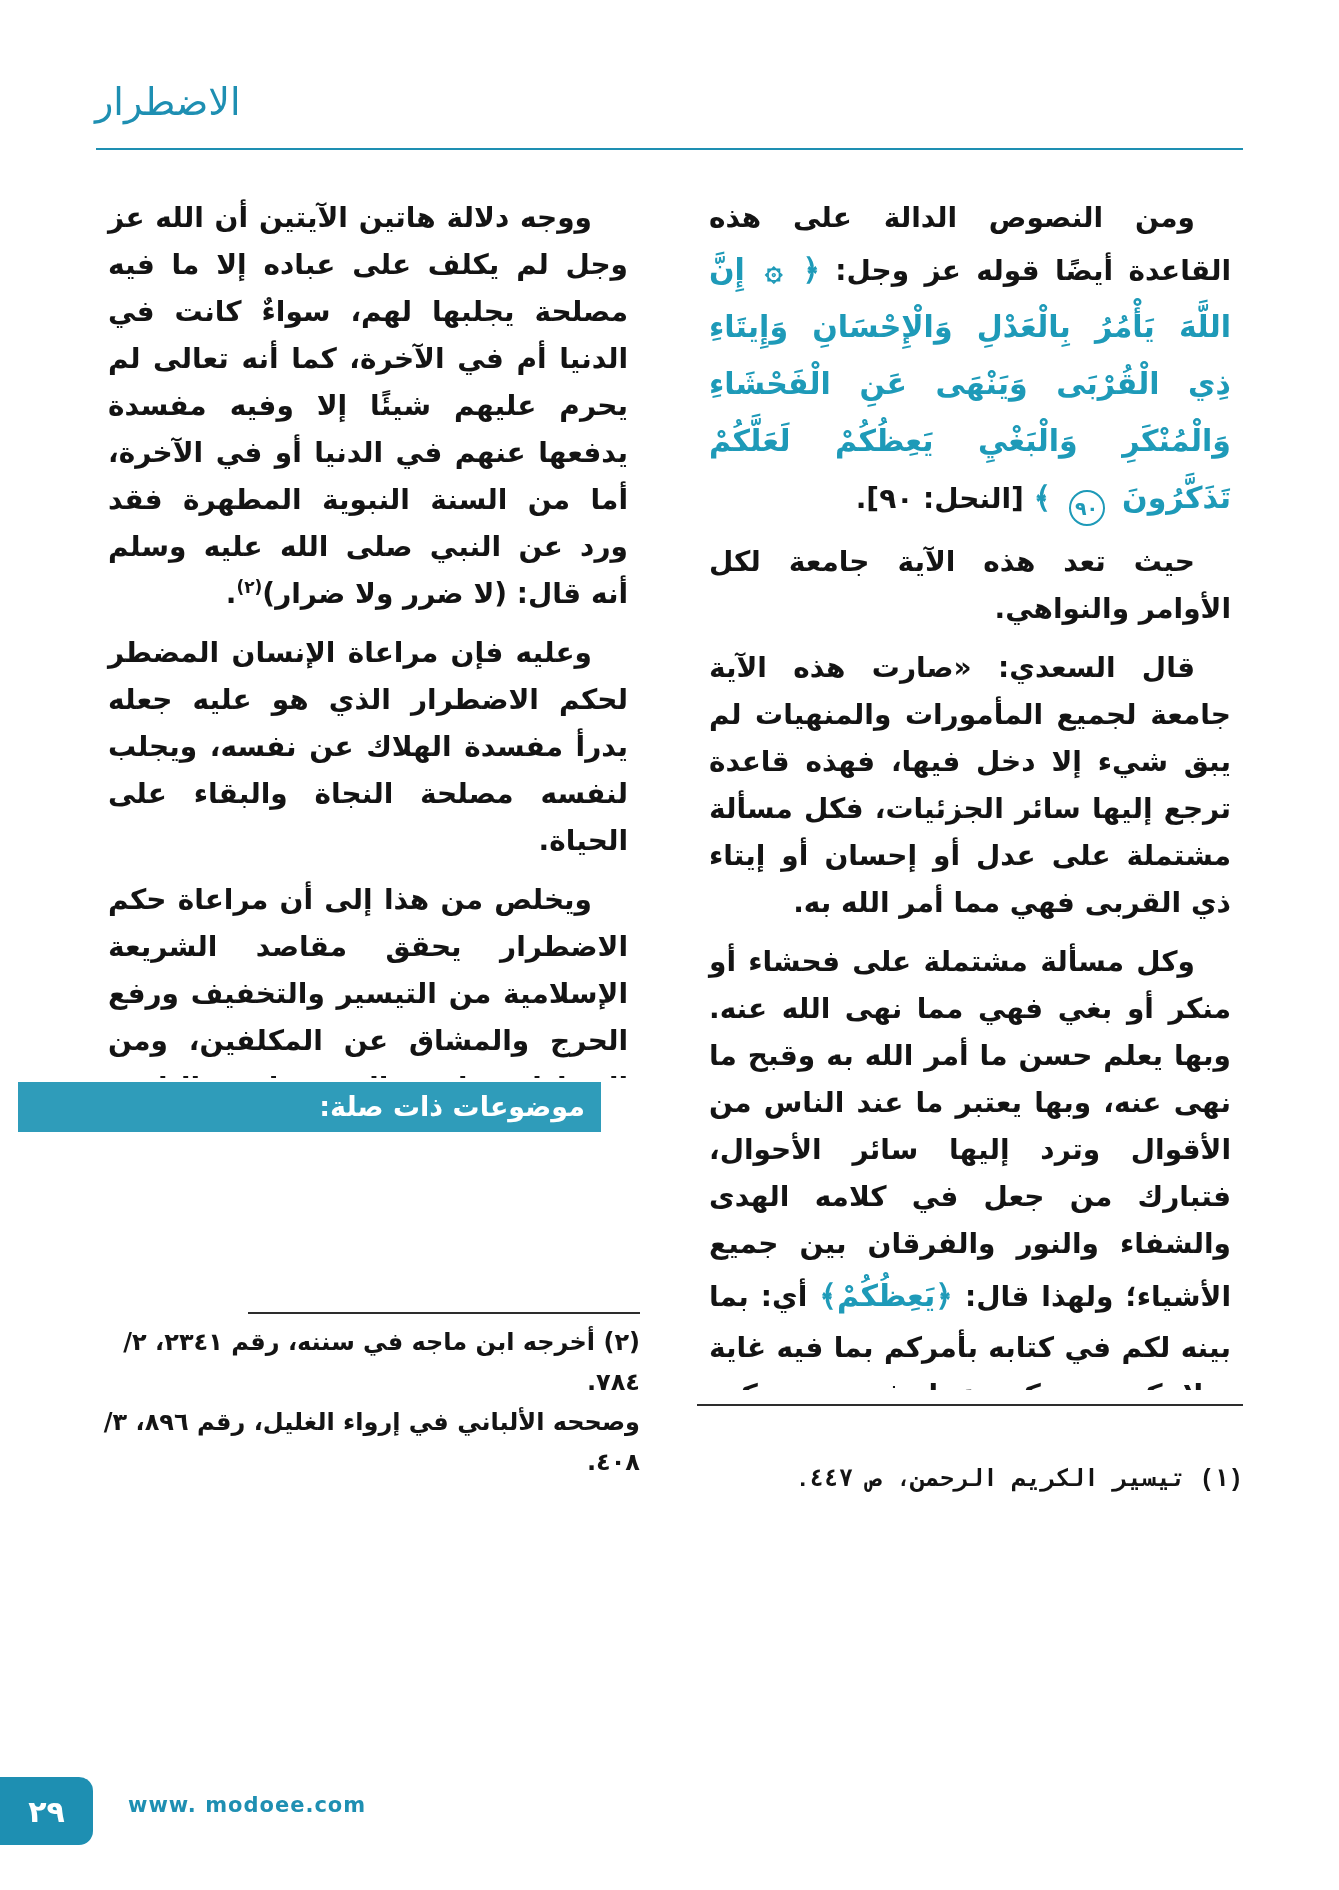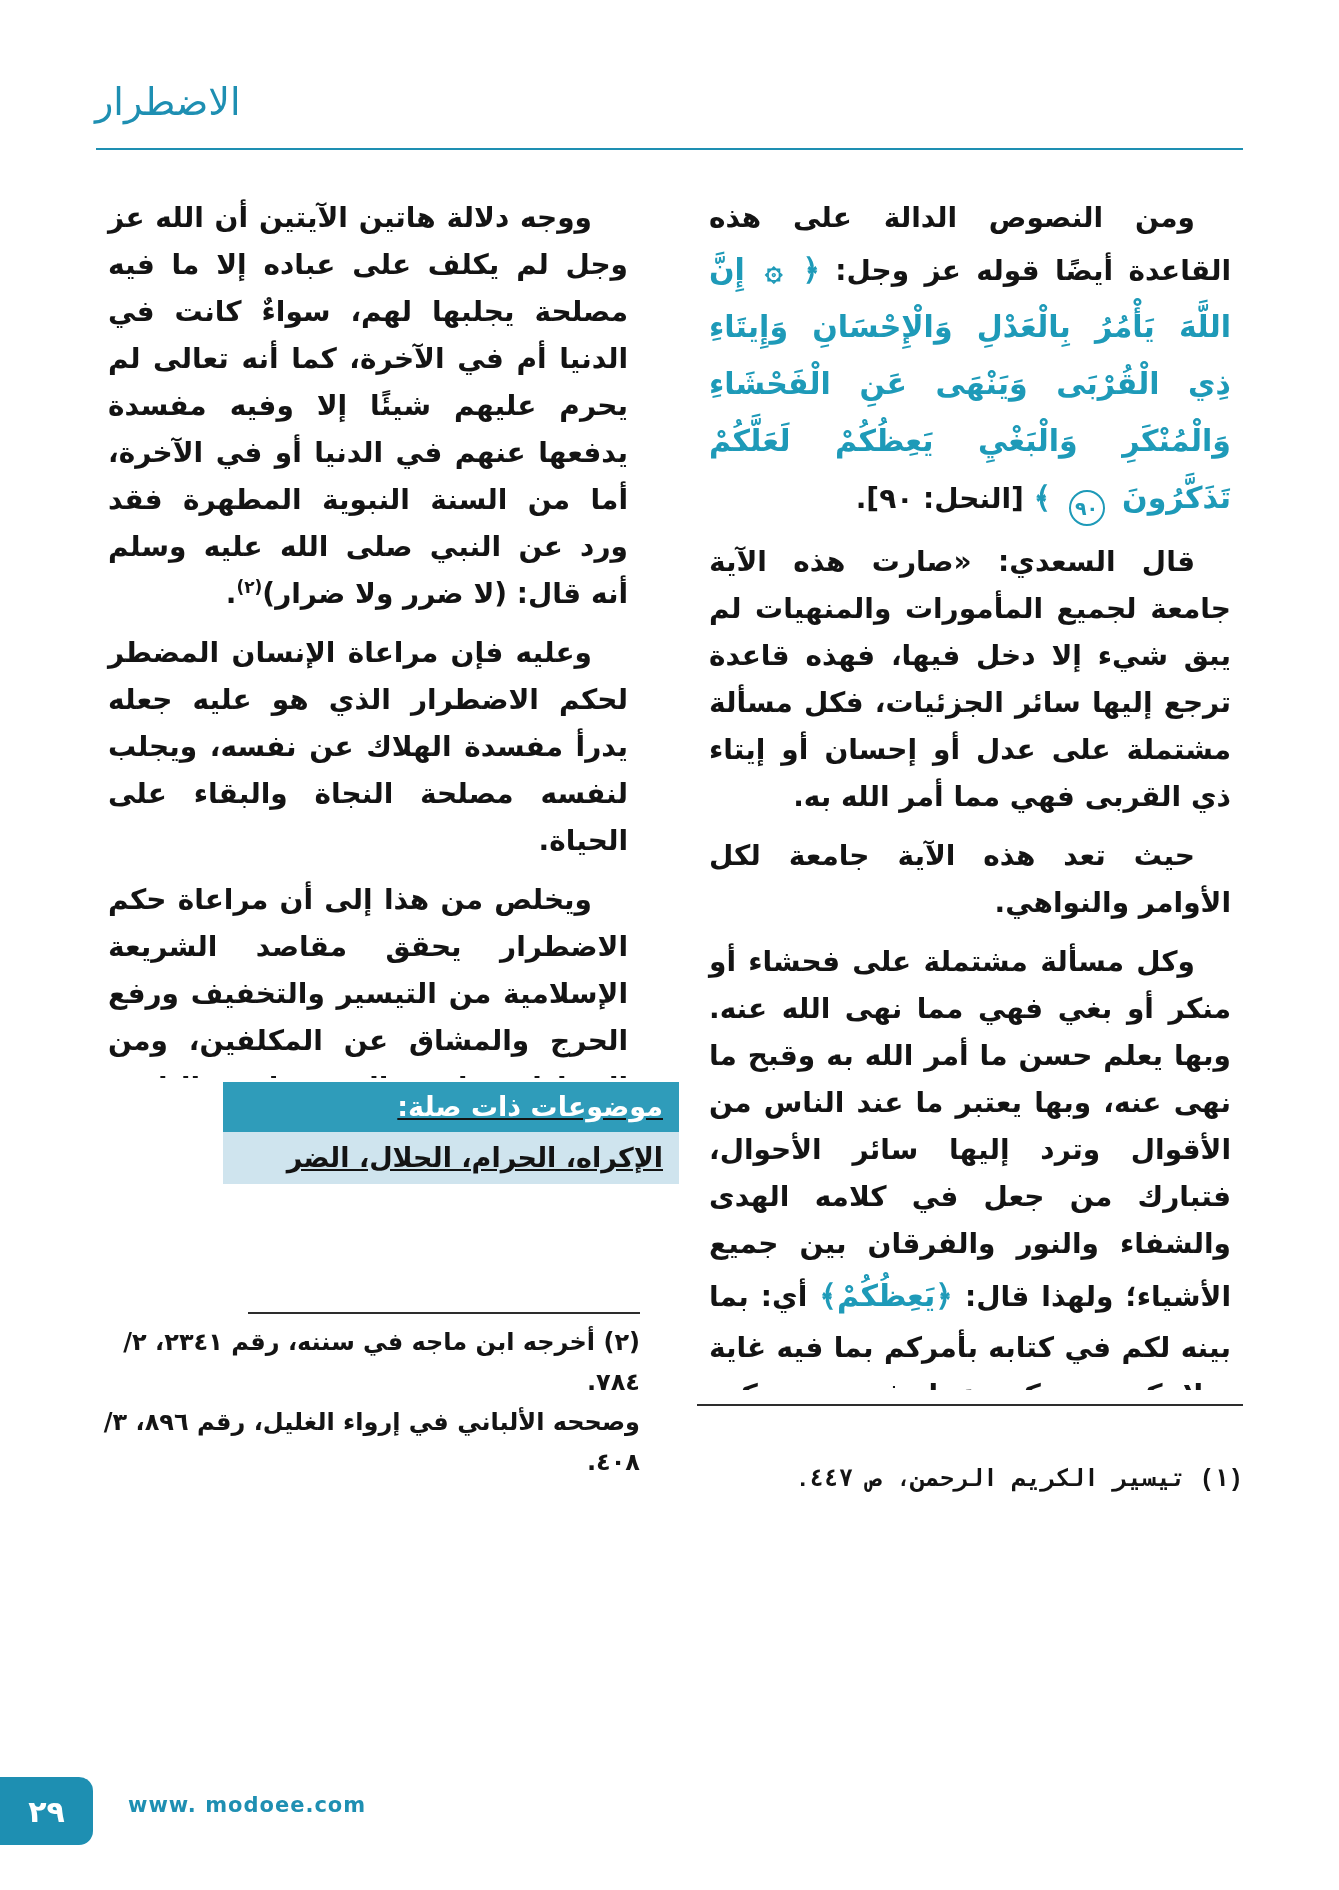--- a/index.html
+++ b/index.html
@@ -39,21 +39,21 @@
   .seg-quran{color:var(--quran);font-size:30px;line-height:57px;word-spacing:4px;}
   .seg-ref{color:var(--text);}
   .seg-bold{font-weight:700;}
   .seg-sup{vertical-align:super;font-size:17px;line-height:0;}
   .seg-ayah{
     display:inline-block;width:36px;height:36px;line-height:32px;text-indent:0;
     border:2px solid var(--quran);border-radius:50%;text-align:center;
     font-size:19px;color:var(--quran);margin:0 3px;vertical-align:-7px;
   }
   
-  .topics{position:absolute;right:660px;width:456px;top:1082px;text-decoration:underline;}
+  .topics{position:absolute;right:738px;width:583px;top:1082px;}
   .topics-title{
     background:var(--topics-bg);color:#ffffff;
     font-size:27px;font-weight:700;line-height:36px;padding:7px 16px;
   }
   .topics-items{
     background:var(--topics-light-bg);color:var(--text);
     font-size:27px;font-weight:700;line-height:36px;padding:8px 16px;
   }
   
   .footnote-rule{position:absolute;height:2px;background:var(--rule);}
@@ -78,34 +78,33 @@
   }
 </style>
 </head>
 <body>
 
 <div class="header-title">الاضطرار</div>
 <div class="header-rule"></div>
 
 <div id="col-primary" class="column">
     <p><span class="seg-normal">ومن النصوص الدالة على هذه القاعدة أيضًا قوله عز وجل: </span><span class="seg-quran">﴿ ۞ إِنَّ اللَّهَ يَأْمُرُ بِالْعَدْلِ وَالْإِحْسَانِ وَإِيتَاءِ ذِي الْقُرْبَى وَيَنْهَى عَنِ الْفَحْشَاءِ وَالْمُنْكَرِ وَالْبَغْيِ يَعِظُكُمْ لَعَلَّكُمْ تَذَكَّرُونَ </span><span class="seg-ayah">٩٠</span><span class="seg-quran"> ﴾</span><span class="seg-ref"> [النحل: ٩٠].</span></p>
+    <p><span class="seg-normal">حيث تعد هذه الآية جامعة لكل الأوامر والنواهي.</span></p>
     <p><span class="seg-normal">قال السعدي: «صارت هذه الآية جامعة لجميع المأمورات والمنهيات لم يبق شيء إلا دخل فيها، فهذه قاعدة ترجع إليها سائر الجزئيات، فكل مسألة مشتملة على عدل أو إحسان أو إيتاء ذي القربى فهي مما أمر الله به.</span></p>
-    <p><span class="seg-normal">حيث تعد هذه الآية جامعة لكل الأوامر والنواهي.</span></p>
     <p><span class="seg-normal">وكل مسألة مشتملة على فحشاء أو منكر أو بغي فهي مما نهى الله عنه. وبها يعلم حسن ما أمر الله به وقبح ما نهى عنه، وبها يعتبر ما عند الناس من الأقوال وترد إليها سائر الأحوال، فتبارك من جعل في كلامه الهدى والشفاء والنور والفرقان بين جميع الأشياء؛ ولهذا قال: </span><span class="seg-quran">﴿يَعِظُكُمْ﴾</span><span class="seg-normal"> أي: بما بينه لكم في كتابه بأمركم بما فيه غاية صلاحكم ونهيكم عما فيه مضرتكم، </span><span class="seg-quran">﴿لَعَلَّكُمْ تَذَكَّرُونَ﴾</span><span class="seg-normal"> ما يعظكم به فتفهمونه وتعقلونه، فإنكم إذا تذكرتموه وعقلتموه عملتم بمقتضاه فسعدتم سعادة لا شقاوة معها»</span></p>
   </div>
 
 <div id="col-secondary" class="column">
     <p><span class="seg-normal">ووجه دلالة هاتين الآيتين أن الله عز وجل لم يكلف على عباده إلا ما فيه مصلحة يجلبها لهم، سواءٌ كانت في الدنيا أم في الآخرة، كما أنه تعالى لم يحرم عليهم شيئًا إلا وفيه مفسدة يدفعها عنهم في الدنيا أو في الآخرة، أما من السنة النبوية المطهرة فقد ورد عن النبي صلى الله عليه وسلم أنه قال: </span><span class="seg-bold">(لا ضرر ولا ضرار)</span><span class="seg-sup">(٢)</span><span class="seg-normal">.</span></p>
     <p><span class="seg-normal">وعليه فإن مراعاة الإنسان المضطر لحكم الاضطرار الذي هو عليه جعله يدرأ مفسدة الهلاك عن نفسه، ويجلب لنفسه مصلحة النجاة والبقاء على الحياة.</span></p>
     <p><span class="seg-normal">ويخلص من هذا إلى أن مراعاة حكم الاضطرار يحقق مقاصد الشريعة الإسلامية من التيسير والتخفيف ورفع الحرج والمشاق عن المكلفين، ومن الحفاظ على الضروريات الثلاث: النفس والعقل والنسب، ومن جلب المصالح ودرء المفاسد.</span></p>
   </div>
 
 <div class="topics">
   <div class="topics-title">موضوعات ذات صلة:</div>
-  <div class="topics-items">الإكراه، الحرام، الحلال، الضر</div>
 </div>
 
 <div id="fn-rule-secondary" class="footnote-rule"></div>
 <div id="fn-secondary" class="footnote">(٢) أخرجه ابن ماجه في سننه، رقم ٢٣٤١، ٢/ ٧٨٤.
 وصححه الألباني في إرواء الغليل، رقم ٨٩٦، ٣/ ٤٠٨.</div>
 
 <div id="fn-rule-primary" class="footnote-rule"></div>
 <div id="fn-primary" class="footnote">(١) تيسير الكريم الرحمن، ص ٤٤٧.</div>
 
 <div class="page-tab">

